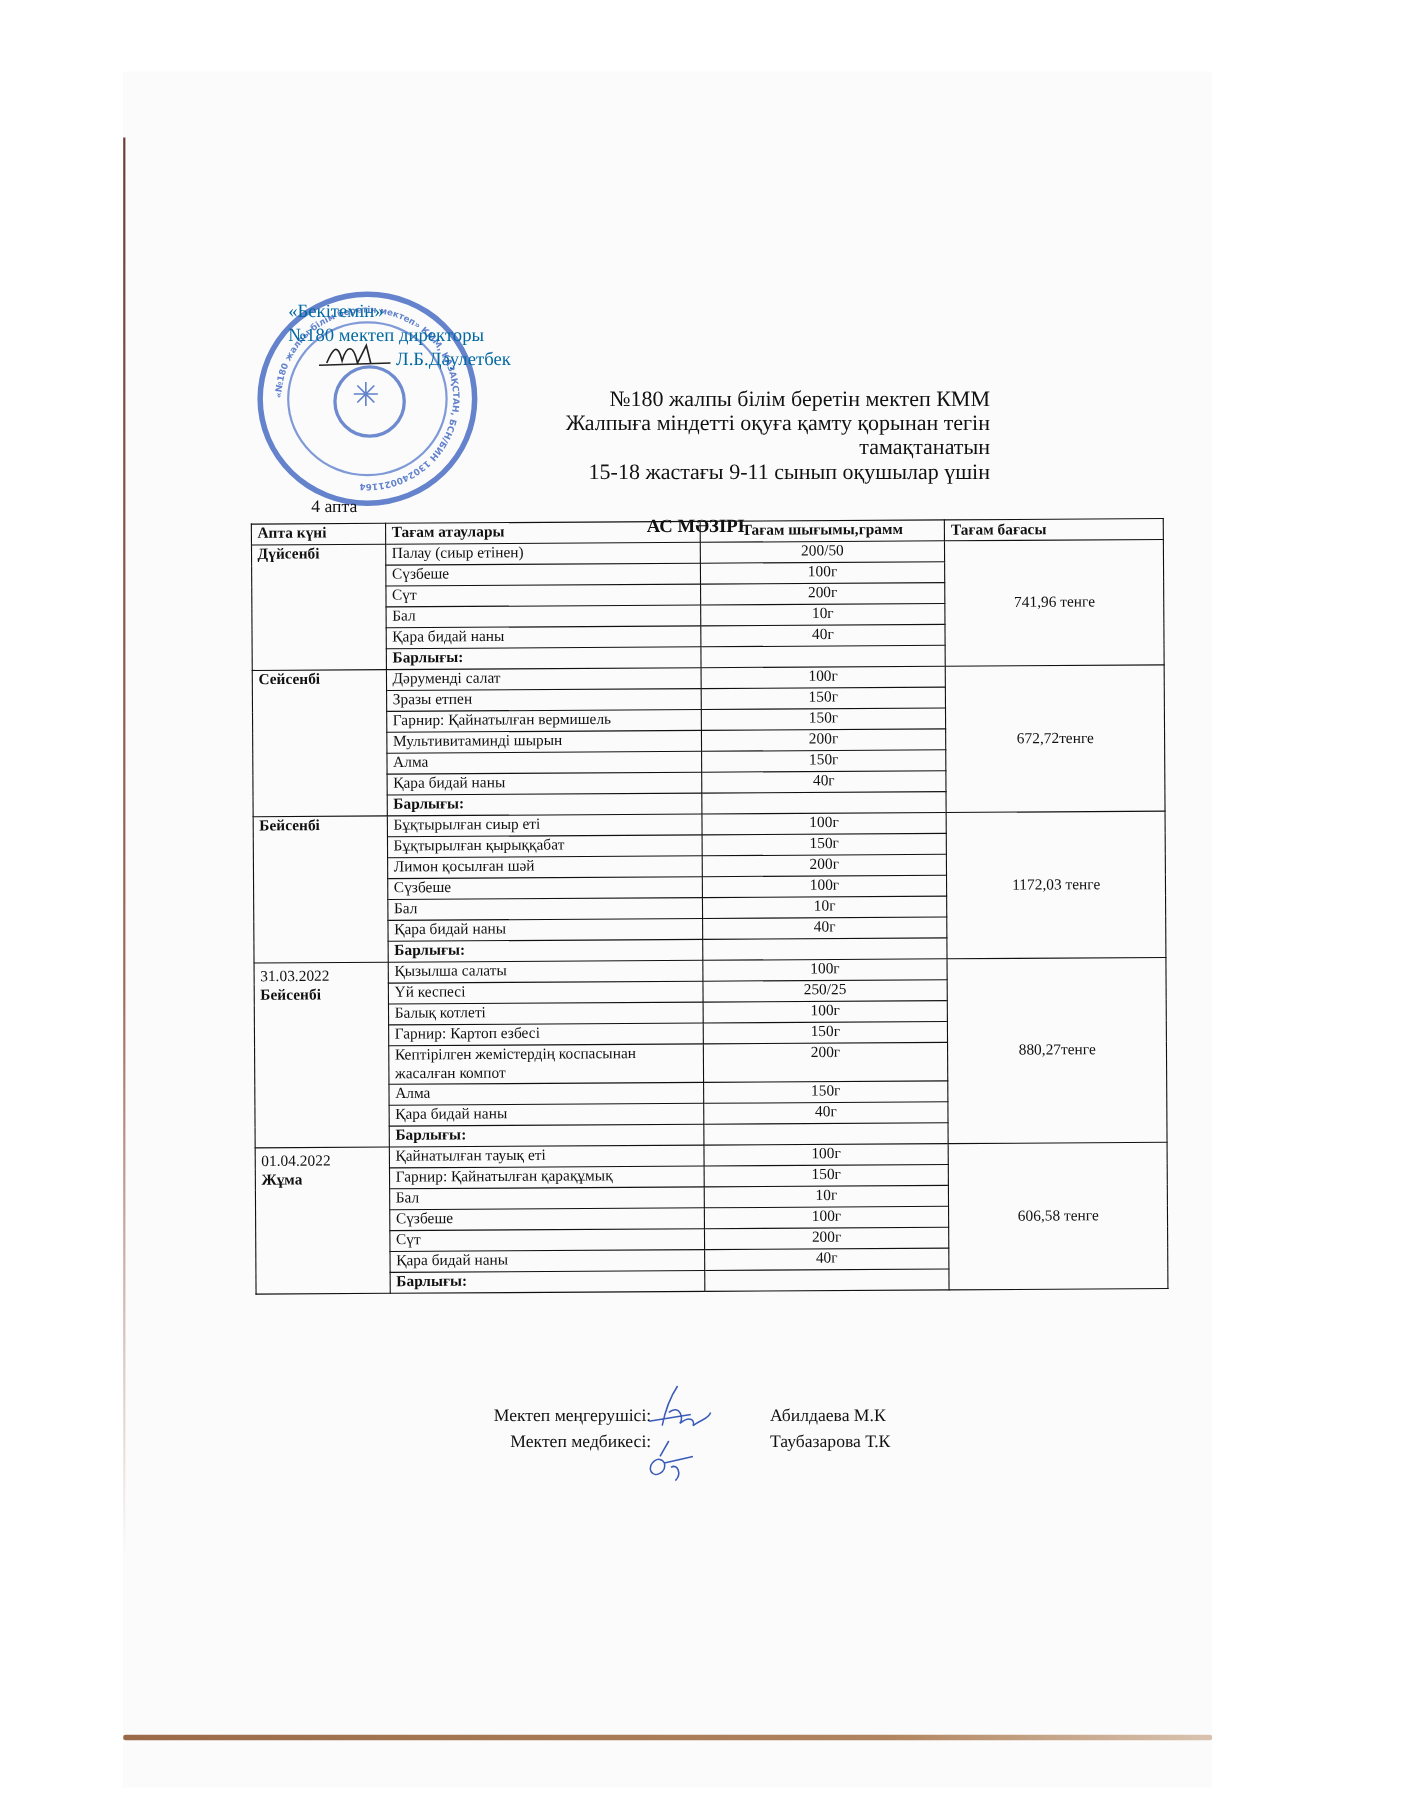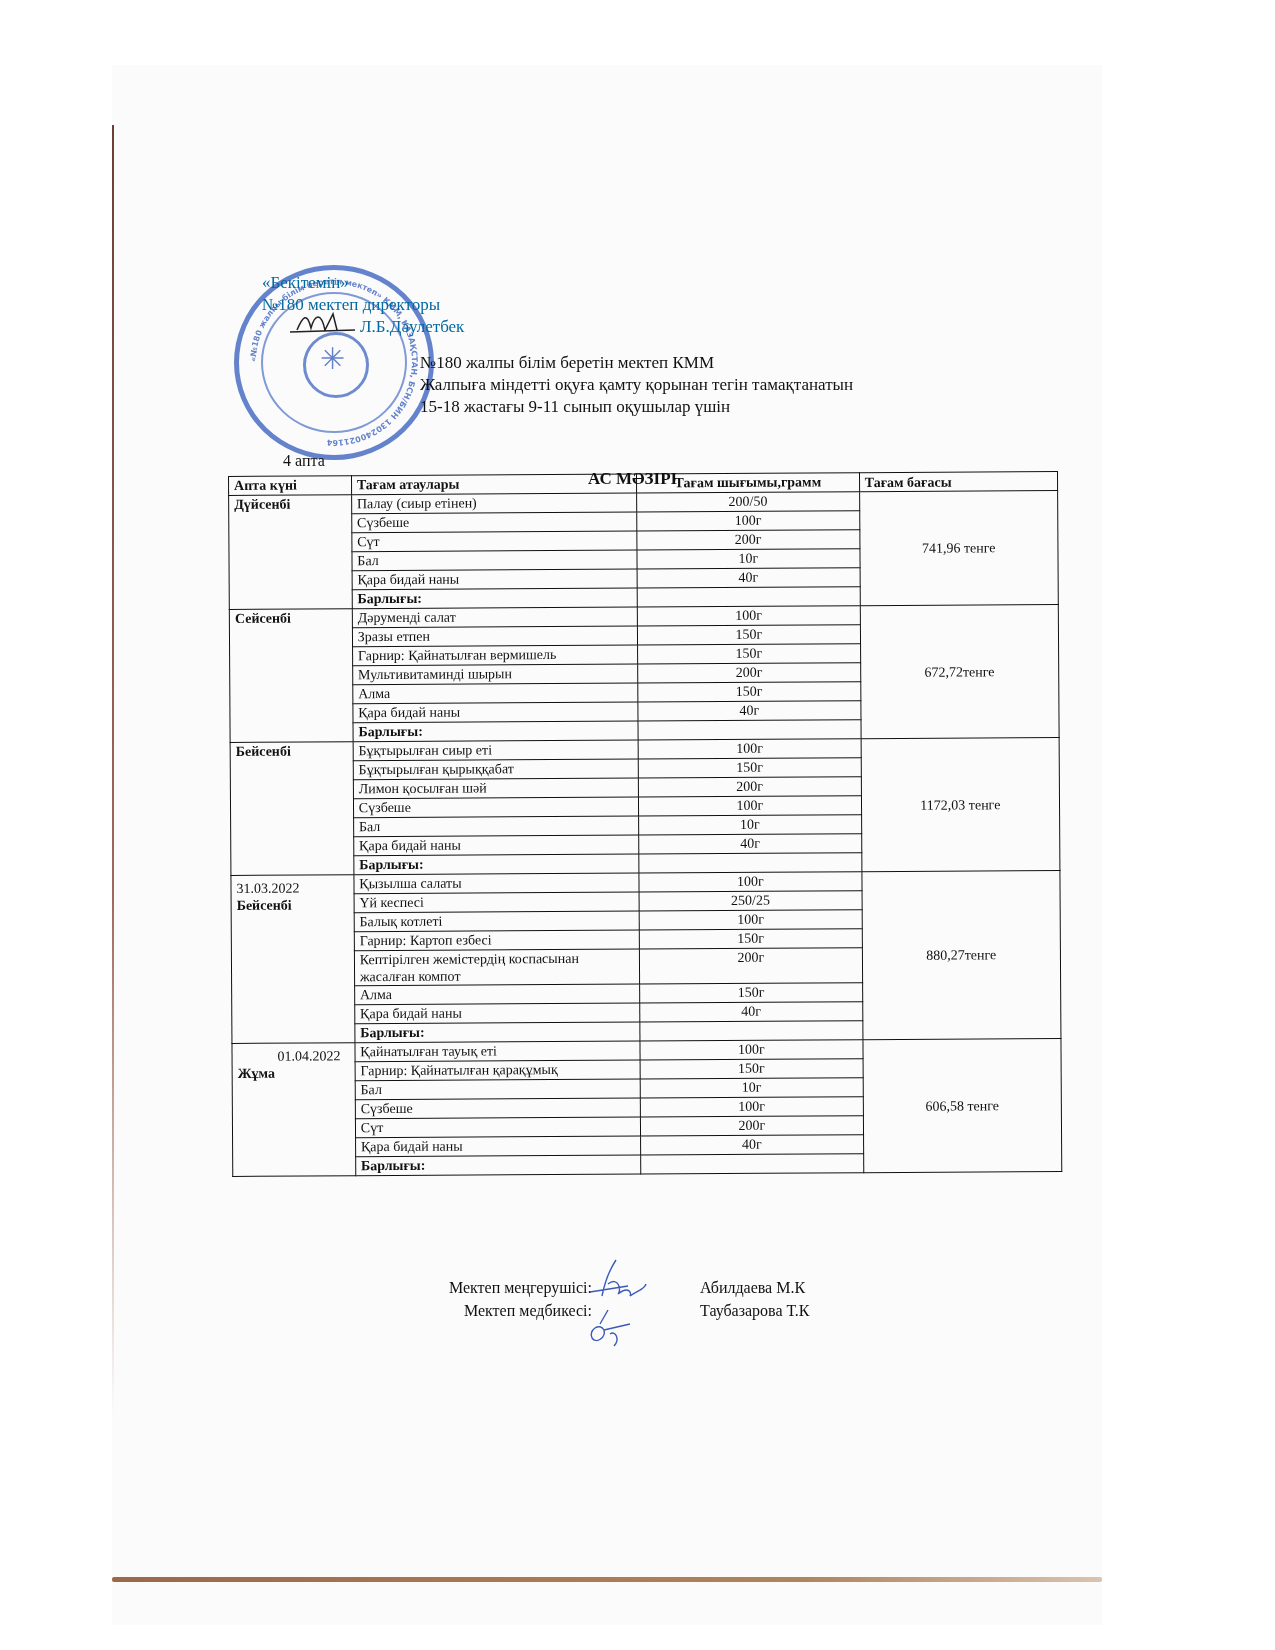--- a/index.html
+++ b/index.html
@@ -14,21 +14,21 @@
   .stamp .inner{position:absolute;left:22px;top:22px;right:22px;bottom:22px;border-radius:50%;border:2px solid #6a8ad0;}
   .stamp .emblem{position:absolute;left:64px;top:62px;width:60px;height:60px;border-radius:50%;border:3px solid #5778c8;}
   .stamp .emblem:after{content:"✳";position:absolute;left:14px;top:6px;font-size:30px;color:#4a6fc4;}
   .stamp .ring-text{position:absolute;left:0;top:0;width:100%;height:100%;}
 
   .approve{position:absolute;left:262px;top:272px;font-size:17px;line-height:22px;color:#0369a1;}
   .approve div{white-space:nowrap;}
   .approve .l3{padding-left:98px;}
   .sig1{position:absolute;left:285px;top:308px;}
 
-  .heading{position:absolute;left:420px;top:352px;width:480px;text-align:left;font-size:17px;line-height:22px;}
+  .heading{position:absolute;left:420px;top:352px;width:480px;text-align:right;font-size:20px;line-height:22px;}
   .week{position:absolute;left:283px;top:452px;font-weight:normal;font-size:16px;}
   .menu-title{position:absolute;left:588px;top:445px;font-weight:bold;font-size:17px;margin-top:24px;}
 
   table.menu{position:absolute;left:228px;top:476px;width:830px;border-collapse:collapse;font-size:14px;transform:rotate(-0.35deg);transform-origin:left top;}
   table.menu td, table.menu th{border:1.5px solid #111;padding:0 5px;height:18px;line-height:17px;vertical-align:top;}
   table.menu th{font-weight:bold;text-align:left;}
   .c-day{width:112px;}
   .c-name{width:278px;}
   .c-qty{width:214px;text-align:center;}
   .c-price{width:190px;text-align:center;vertical-align:middle !important;}
@@ -217,21 +217,21 @@
       <tr>
         <td class="c-name">Қара бидай наны</td>
         <td class="c-qty">40г</td>
       </tr>
       <tr class="total-row">
         <td class="c-name total-label">Барлығы:</td>
         <td class="c-qty"></td>
       </tr>
       <tr>
         <td class="c-day day-cell top" rowspan="7">
-          <span style="display: block; margin-left: 40px;">01.04.2022</span>
+          <span style="display: block;">01.04.2022</span>
           <span class="dname">Жұма</span>
         </td>
         <td class="c-name">Қайнатылған тауық еті</td>
         <td class="c-qty">100г</td>
         <td class="c-price" rowspan="7">606,58 тенге</td>
       </tr>
       <tr>
         <td class="c-name">Гарнир: Қайнатылған қарақұмық</td>
         <td class="c-qty">150г</td>
       </tr>

